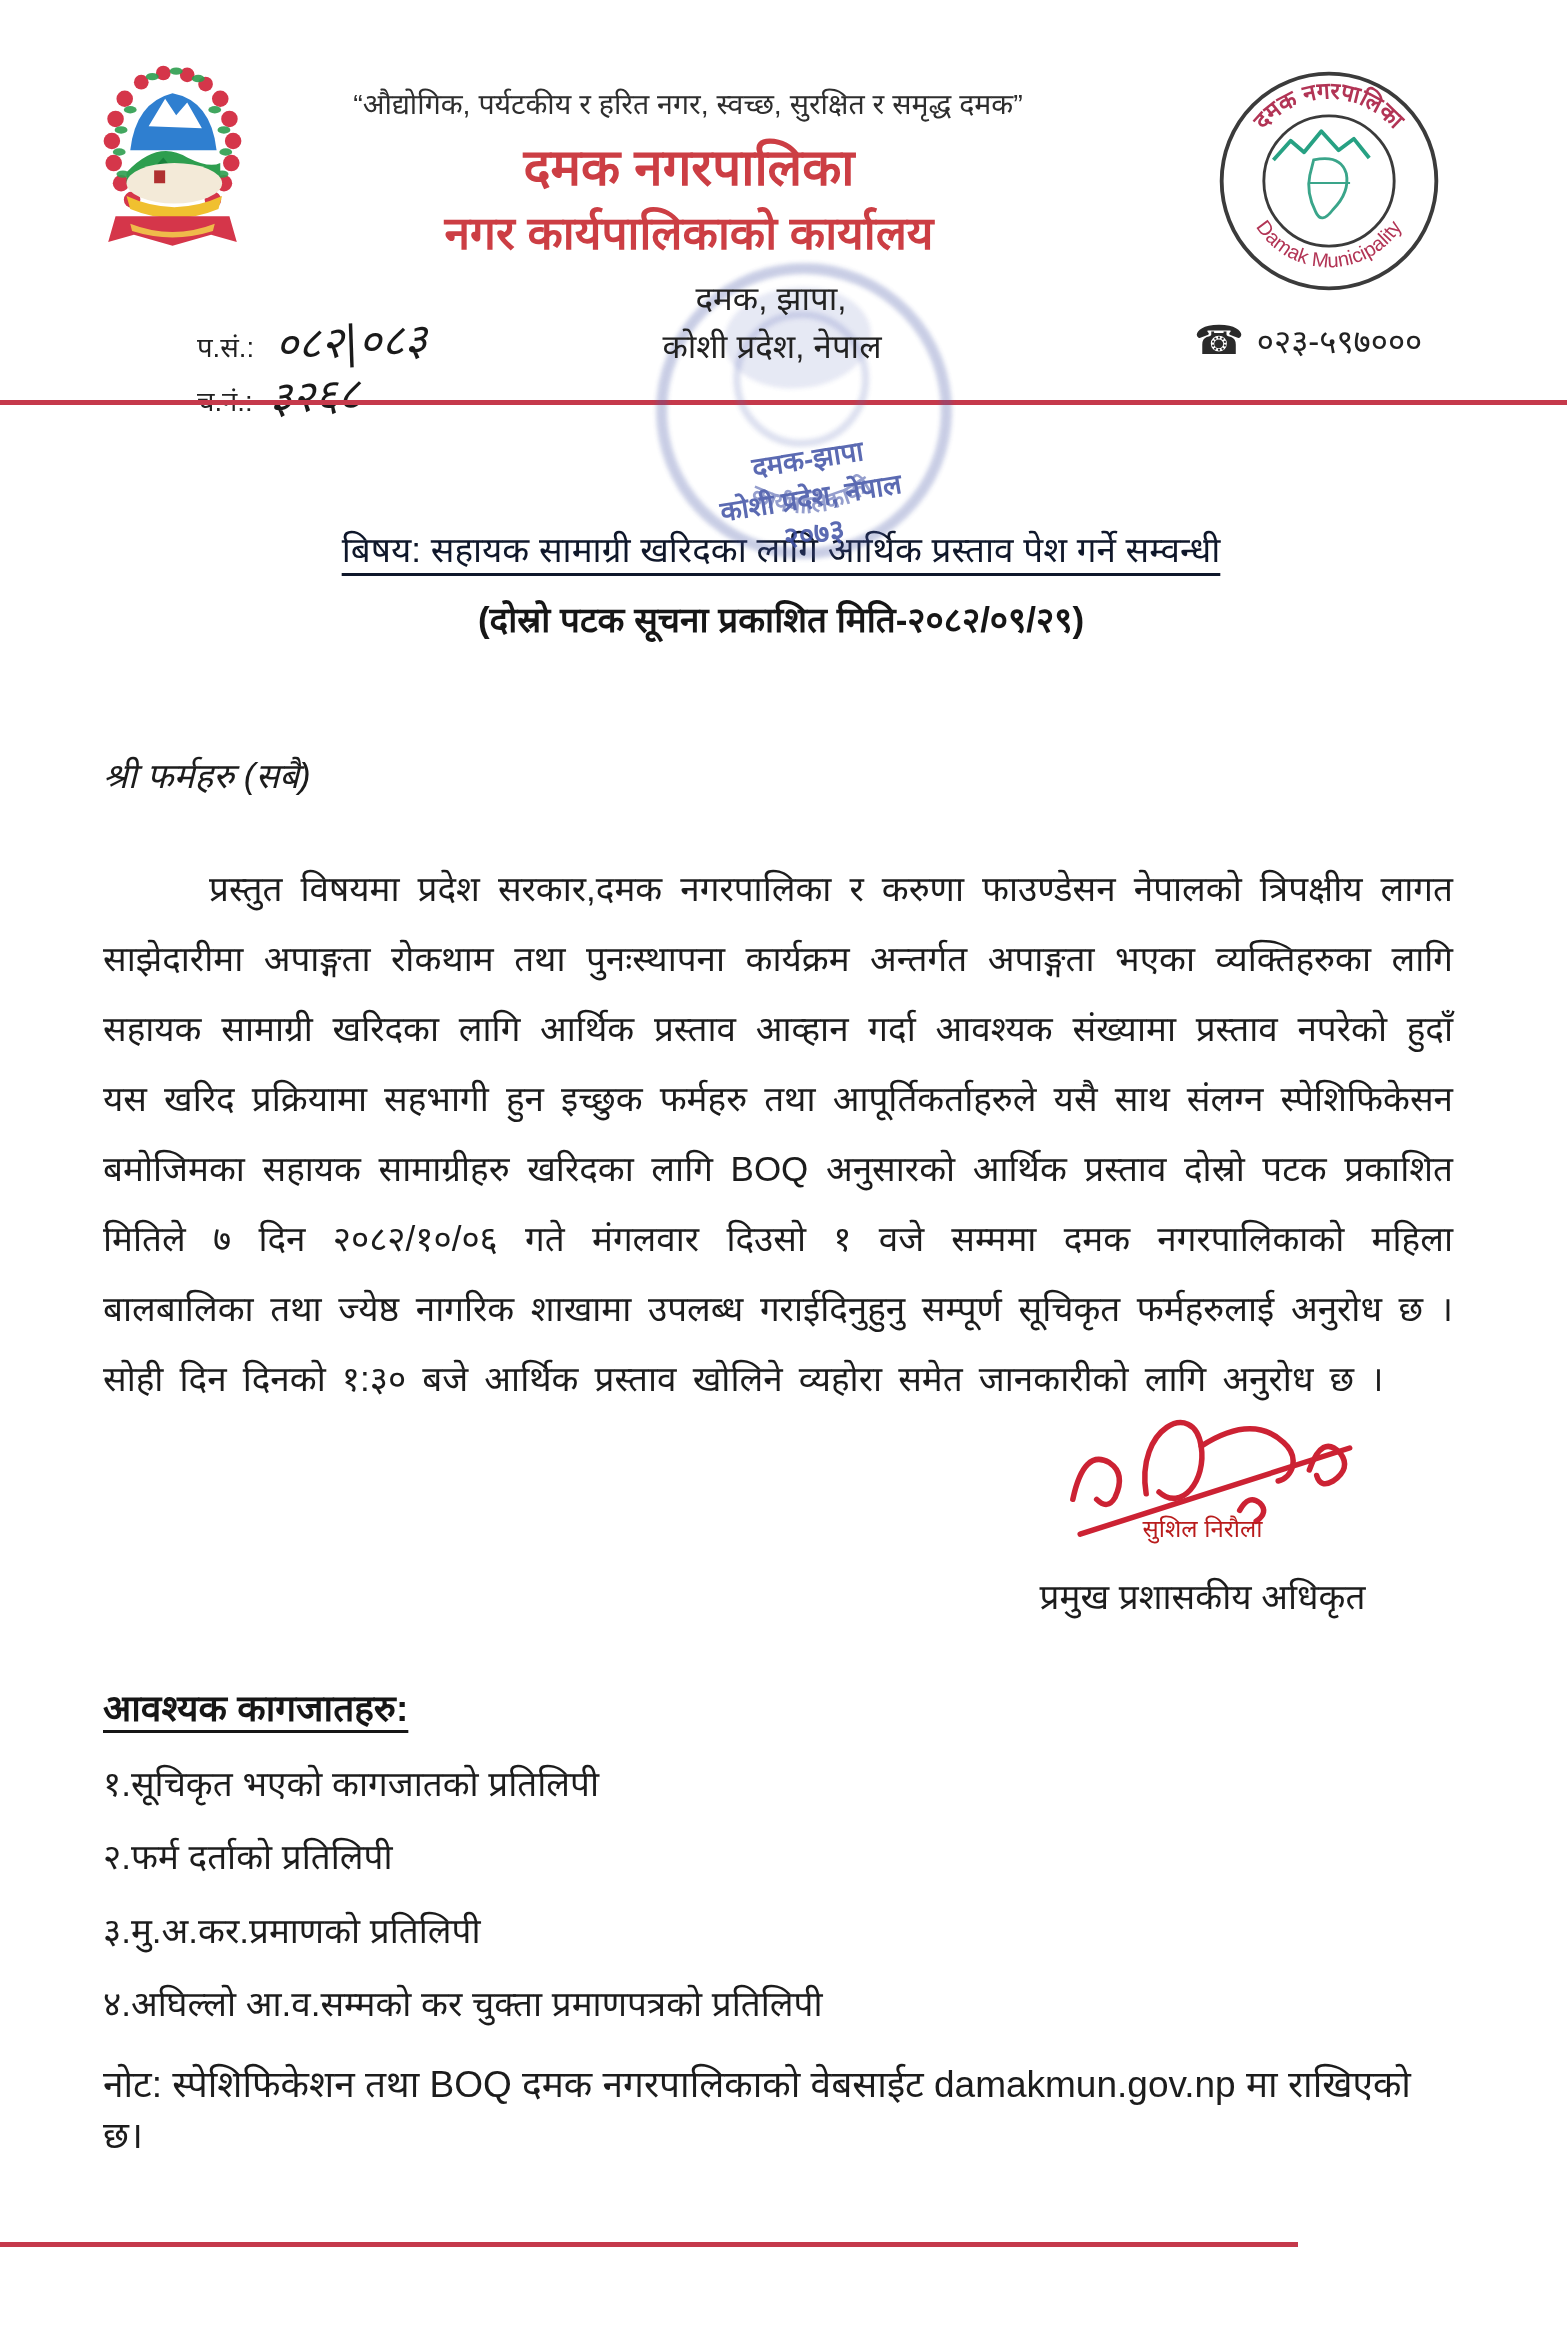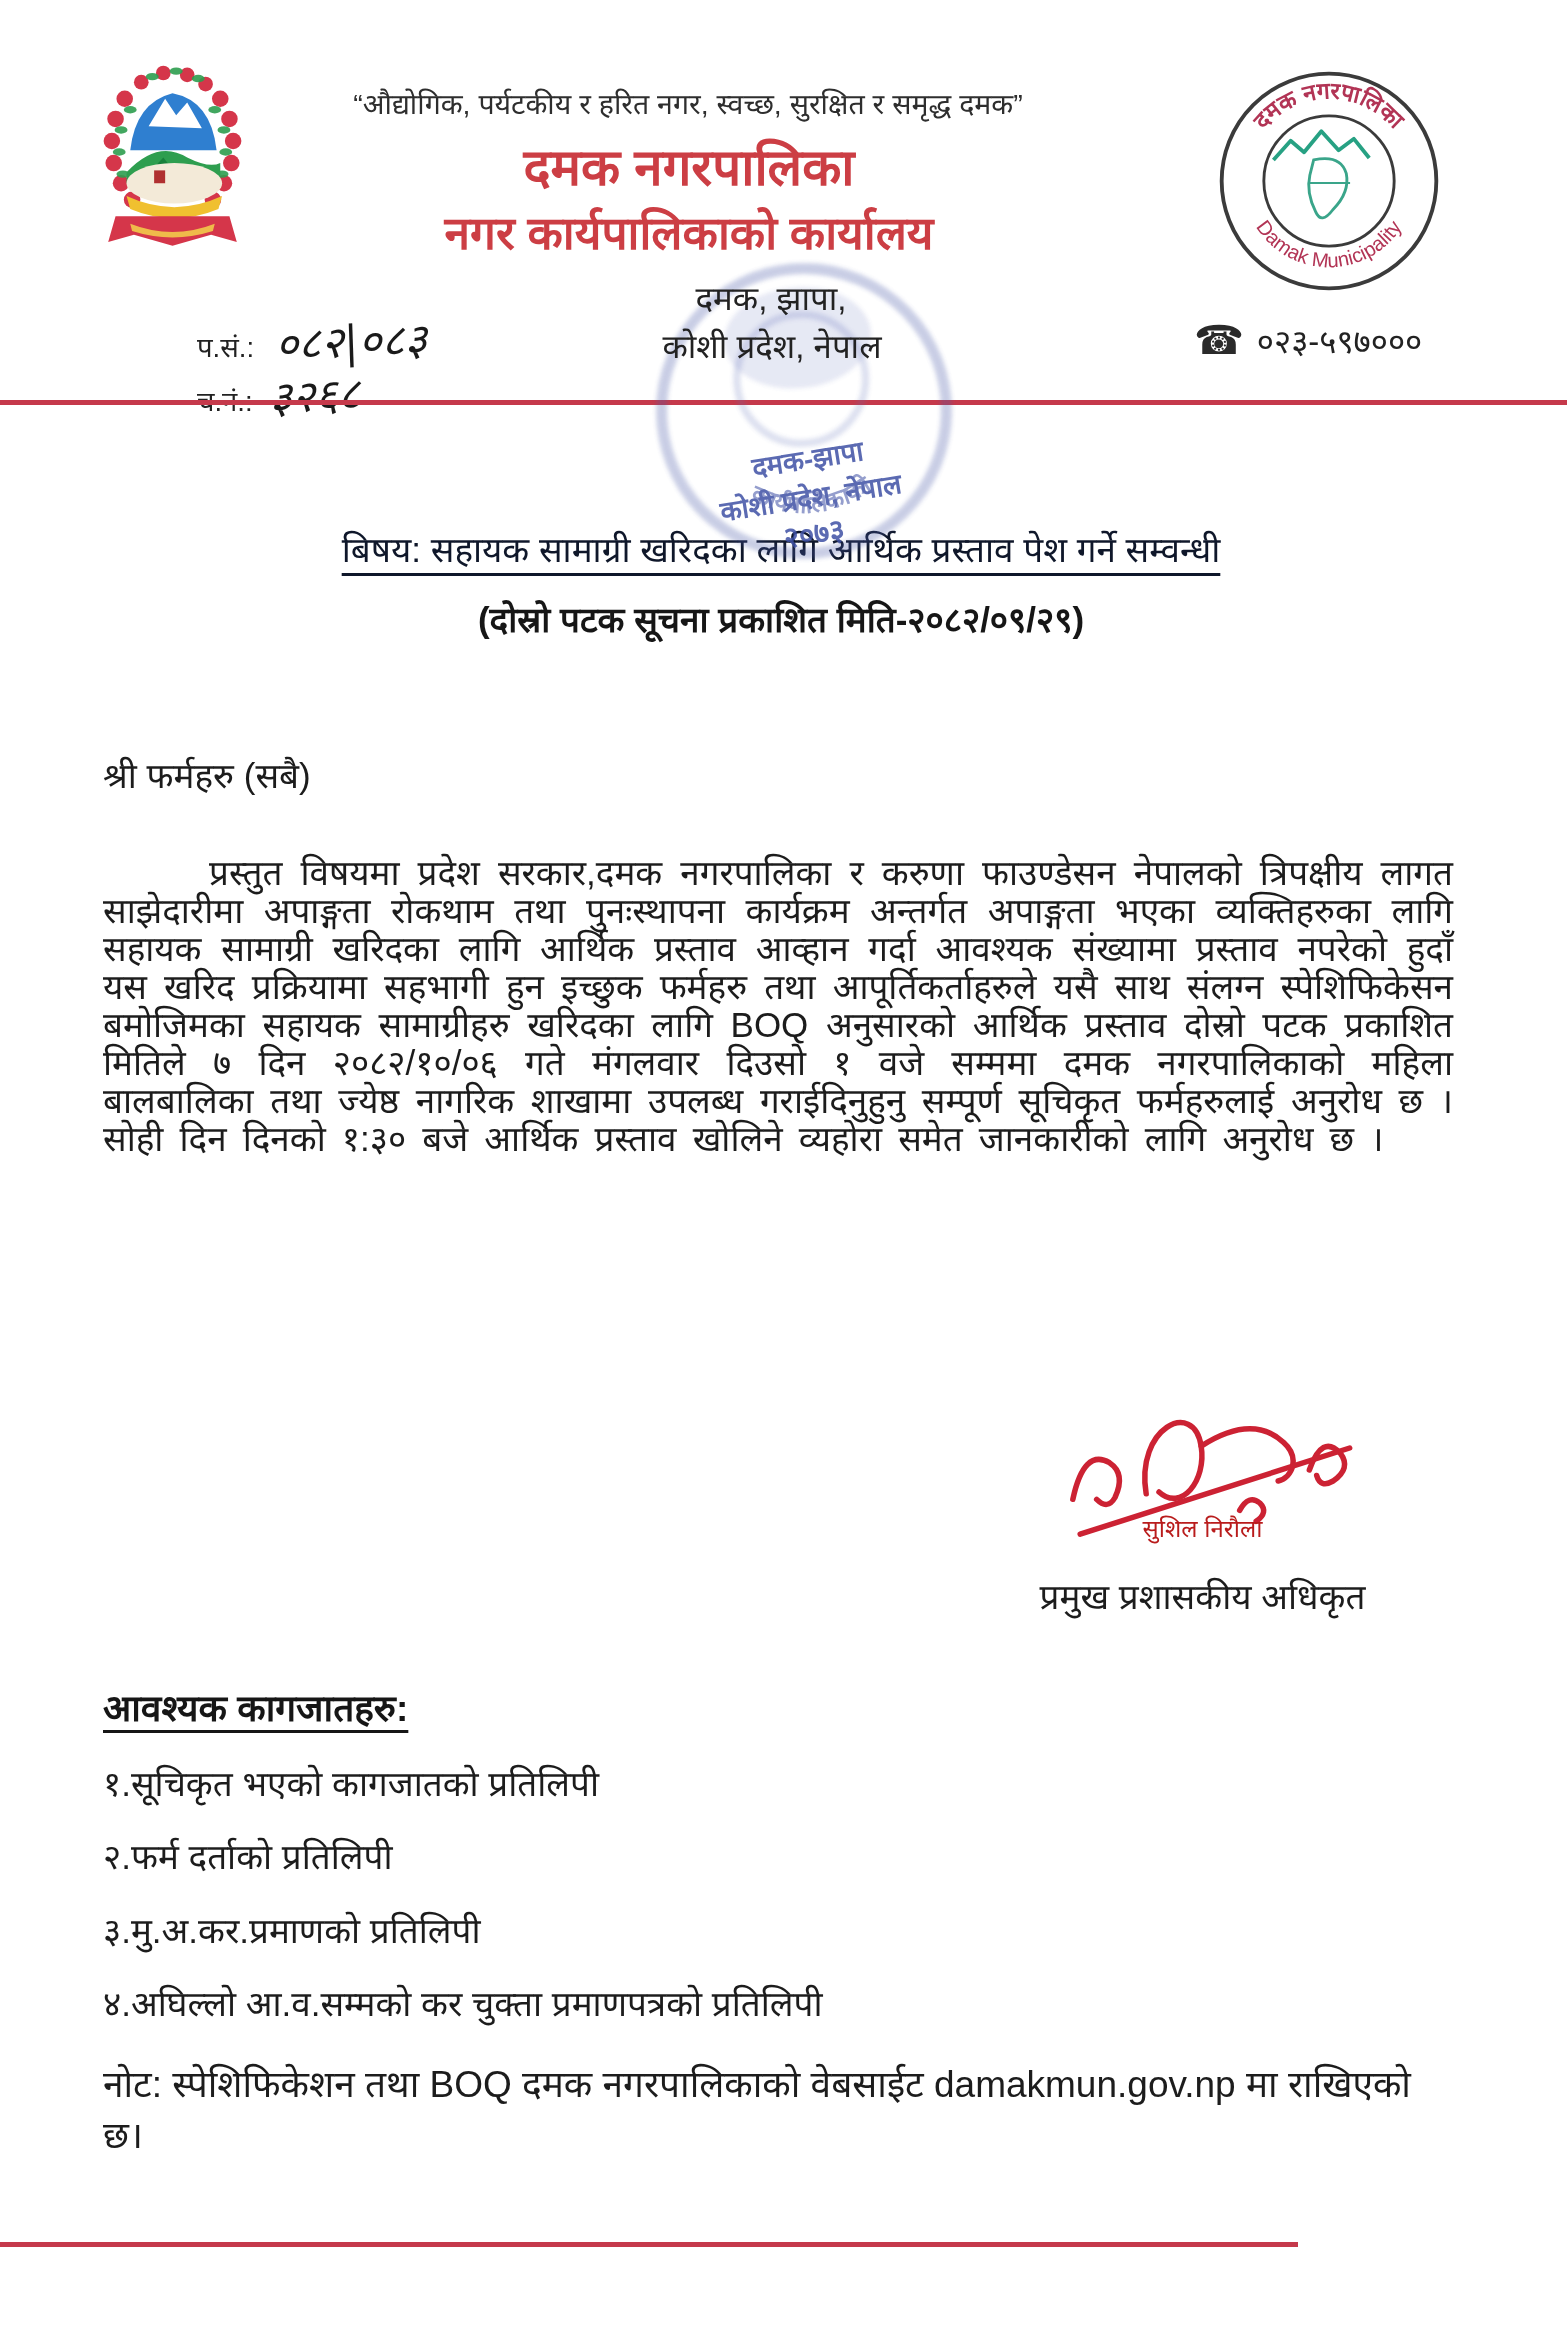--- a/index.html
+++ b/index.html
@@ -24,23 +24,23 @@
   .redline-bottom{left:0;top:2242px;width:1298px;height:4.6px;background:#c5394b;}
   
   .stamp{left:634px;top:241px;width:340px;height:340px;z-index:2;transform:rotate(-5deg);opacity:.85;}
   .seal{left:1214px;top:66px;width:230px;height:230px;}
   .emblem{left:99px;top:62px;width:147px;height:248px;}
   
   .subject1{left:138px;top:525px;width:1286px;font-size:35px;font-weight:normal;color:#0f172a;
             text-decoration:underline;text-underline-offset:11px;}
   .subject2{left:138px;top:595px;width:1286px;font-size:35px;font-weight:bold;color:#161616;}
   
-  .salutation{left:103px;top:751px;width:735px;font-size:35px;color:#1c1c1c;}
+  .salutation{left:103px;top:751px;width:735px;font-size:35px;color:#1c1c1c;font-style:italic;}
   .bodypara{
-    left:103px;top:854px;width:1350px;font-size:35px;line-height:38px;color:#1c1c1c;
+    left:103px;top:854px;width:1350px;font-size:35px;line-height:70px;color:#1c1c1c;
     text-align:justify;text-indent:106px;word-spacing:6.4px;
   }
   
   .sig-svg{left:1047px;top:1382px;width:367px;height:165px;}
   .sig-name{left:973px;top:1511px;width:459px;font-size:24px;color:#b91c1c;}
   .sig-title{left:927px;top:1572px;width:551px;font-size:35px;color:#1c1c1c;}
   
   .docs-heading{left:103px;top:1681px;width:735px;font-size:37px;font-weight:bold;color:#161616;
                 text-decoration:underline;text-underline-offset:9.2px;}
   .doc-item{left:103px;width:1194px;font-size:35px;color:#1c1c1c;}

